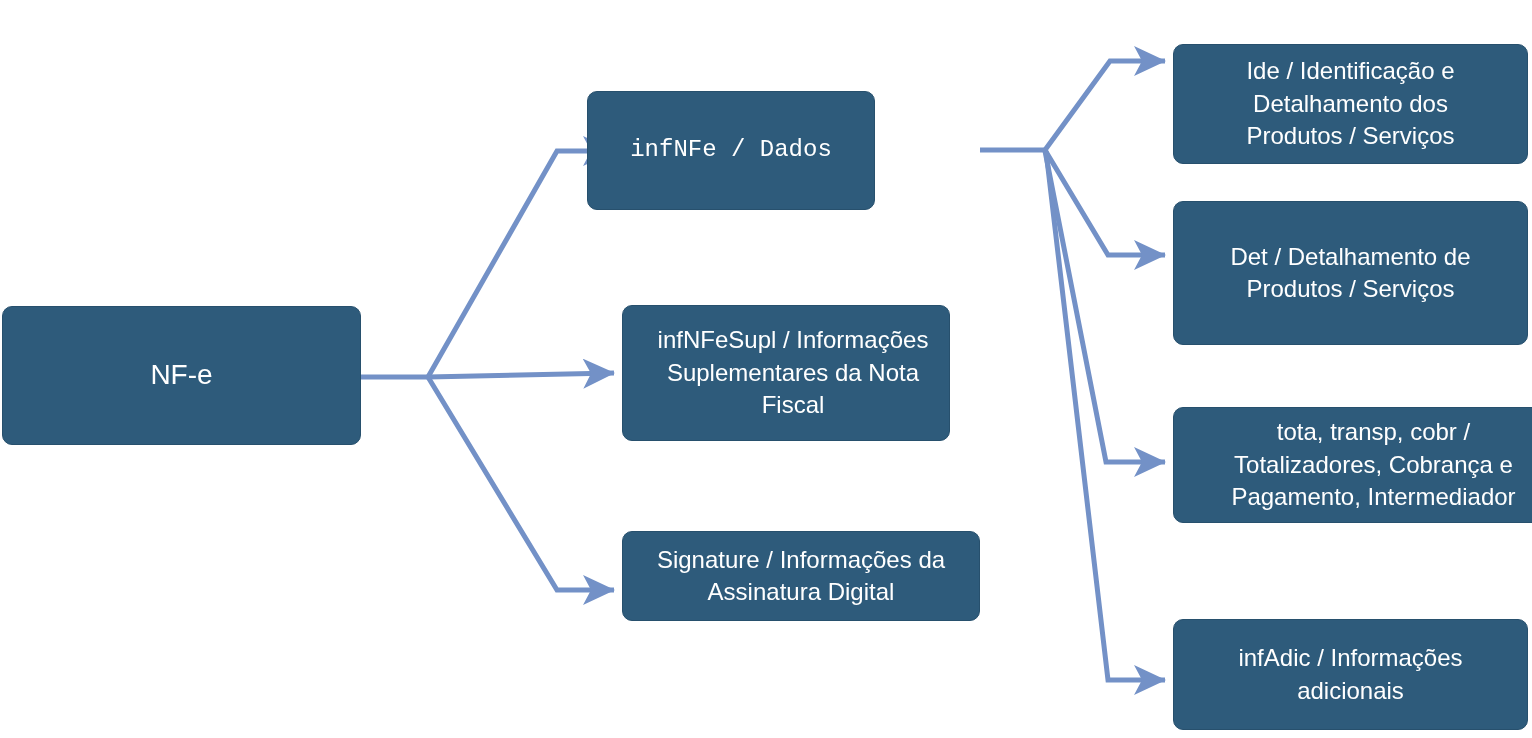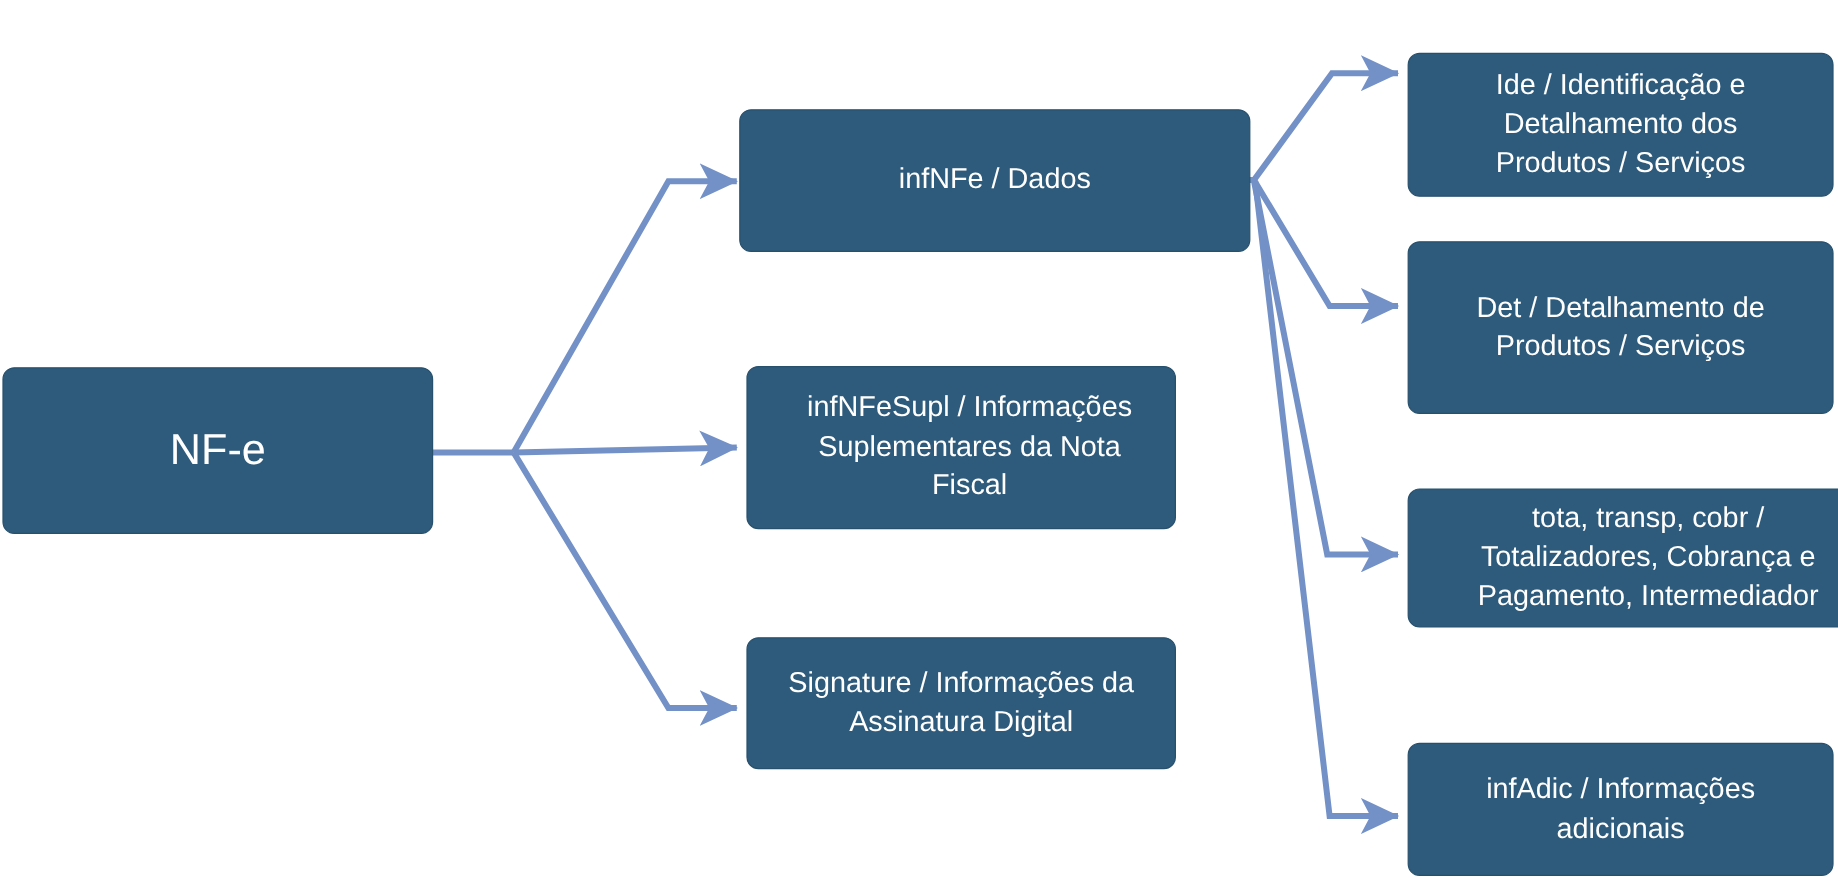--- a/index.html
+++ b/index.html
@@ -47,28 +47,28 @@
     justify-content: center;
     text-align: center;
     padding: 6px 10px;
   }
   .node-label {
     white-space: pre-line;
     font-size: 24px;
     line-height: 1.35;
   }
   .node.root .node-label {
-    font-size: 36px;
+    font-size: 28px;
     line-height: 1.3;
   }
   
   #node-nfe        { left: 2px;    top: 306px; width: 359px; height: 139px; }
-  #node-infnfe     { left: 616px;  top: 91px;  width: 426px; height: 119px; }
-  #node-infnfesupl { left: 622px;  top: 305px; width: 358px; height: 136px; padding-left: 24px; }
-  #node-signature  { left: 622px;  top: 531px; width: 358px; height: 110px; }
+  #node-infnfe     { left: 587px;  top: 91px;  width: 288px; height: 119px; font-family: Liberation Mono, monospace; }
+  #node-infnfesupl { left: 622px;  top: 305px; width: 328px; height: 136px; padding-left: 24px; }
+  #node-signature  { left: 622px;  top: 531px; width: 358px; height: 90px; }
   #node-ide        { left: 1173px; top: 2px;   width: 355px; height: 120px; margin-top: 42px; }
   #node-det        { left: 1173px; top: 201px; width: 355px; height: 144px; }
   #node-tota       { left: 1173px; top: 407px; width: 401px; height: 116px; }
   #node-infadic    { left: 1173px; top: 619px; width: 355px; height: 111px; justify-content: center; }
 </style>
 </head>
 <body>
 
 <div class="canvas">
 

